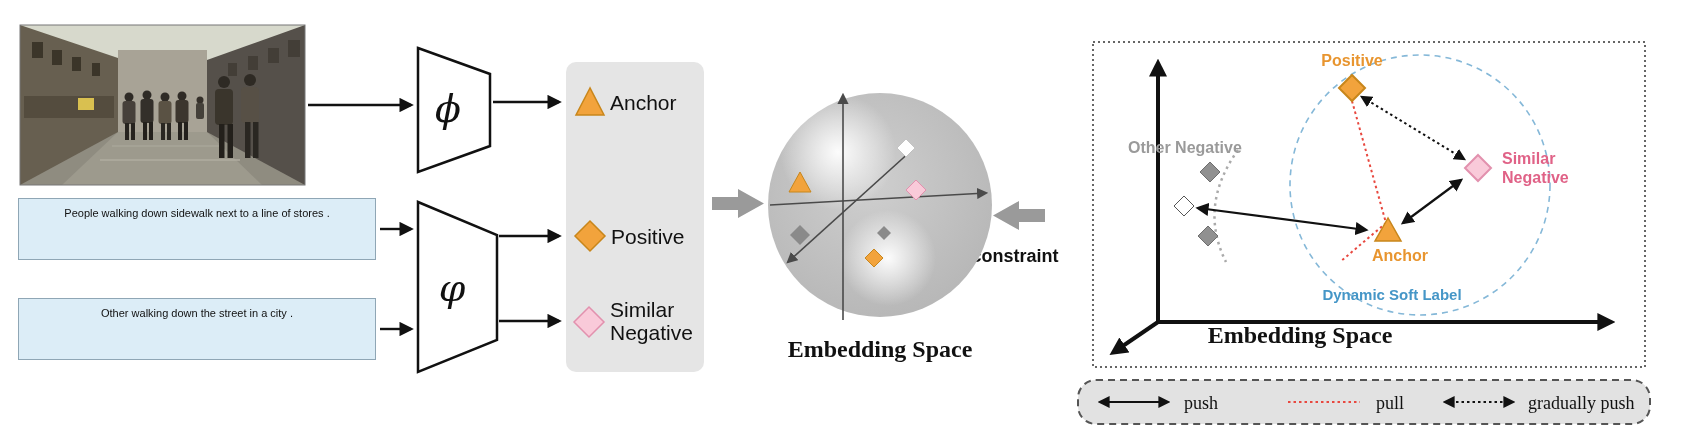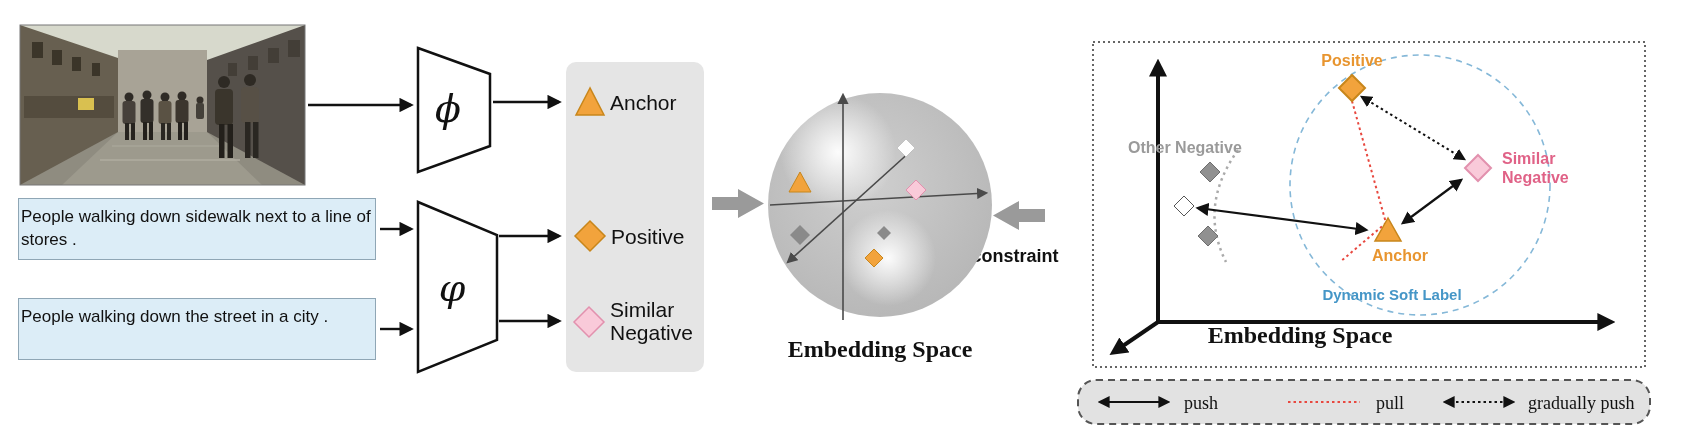--- a/index.html
+++ b/index.html
@@ -6,37 +6,38 @@
   .canvas {
     position:relative; width:1687px; height:432px;
     background:#ffffff; overflow:hidden;
     font-family:"Liberation Sans", sans-serif;
   }
   .canvas > svg { position:absolute; left:0; top:0; }
   .caption-box {
     position:absolute; box-sizing:border-box;
     width:358px; height:62px;
     background:#DCEDF7; border:1px solid #8FA6B5;
-    padding:7px 2px; font-size:17px; line-height:1.35; color:#111;
+    padding:7px 22px; font-size:11px; line-height:1.35; color:#111;
     z-index:2;
+    text-align:center;
   }
   .t-sans  { font-family:"Liberation Sans", sans-serif; }
   .t-serif { font-family:"Liberation Serif", serif; }
   .t-sym   { font-family:"DejaVu Serif", serif; font-style:italic; }
 </style>
 </head>
 <body>
 
 <div class="canvas">
 
   <div class="caption-box" style="left:18px; top:198px;">
     <span>People walking down sidewalk next to a line of stores .</span>
   </div>
   <div class="caption-box" style="left:18px; top:298px;">
-    <span>People walking down the street in a city .</span>
+    <span>Other walking down the street in a city .</span>
   </div>
 
   <svg width="1687" height="432" viewBox="0 0 1687 432">
     <defs>
       <marker id="ah" viewBox="0 0 10 10" refX="8" refY="5" markerWidth="6" markerHeight="6" orient="auto-start-reverse">
         <path d="M0,0L10,5L0,10z" fill="#111"></path>
       </marker>
       <marker id="ah-thin" viewBox="0 0 10 10" refX="8" refY="5" markerWidth="7" markerHeight="7" orient="auto-start-reverse">
         <path d="M0,0L10,5L0,10z" fill="#4a4a4a"></path>
       </marker>

